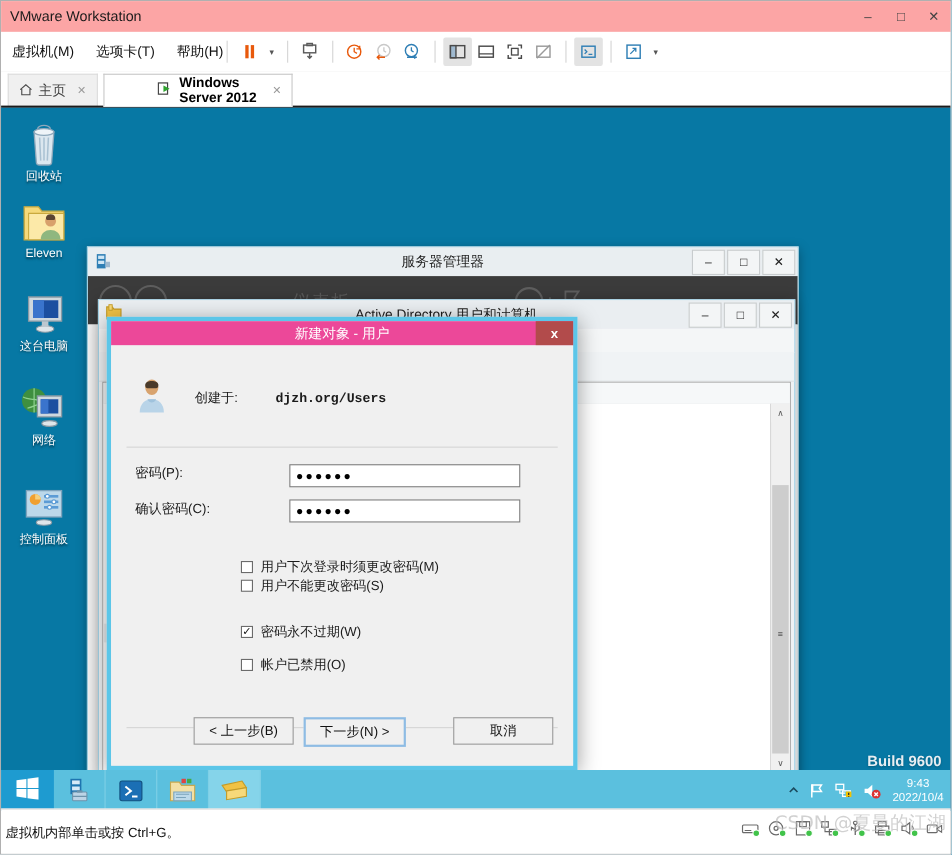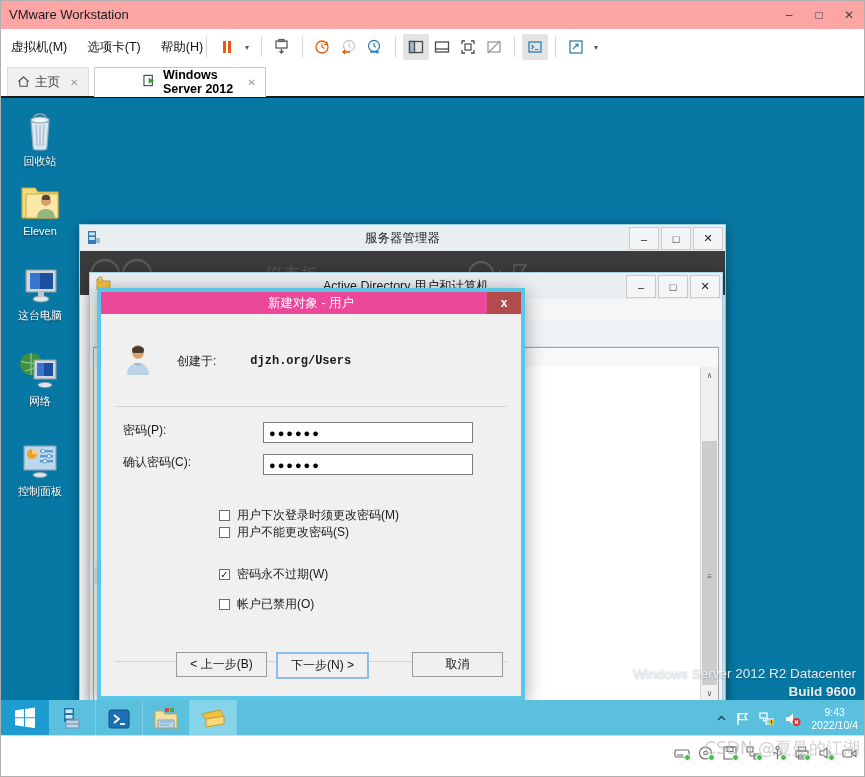--- a/index.html
+++ b/index.html
@@ -487,21 +487,20 @@
           <div class="hr" style="top:347px;"></div>
 
           <div class="dbtns">
             <div class="dbtn">&lt; 上一步(B)</div>
             <div class="dbtn def">下一步(N) &gt;</div>
             <div class="dbtn" style="margin-left:34px;">取消</div>
           </div>
         </div>
       </div>
 
-      <div class="wm" style="bottom:56px;">Windows Server 2012 R2 Datacenter</div>
       <div class="wm" style="bottom:38px;font-weight:bold;">Build 9600</div>
 
       <div class="taskbar">
         <div class="start">
           <span>
             <svg width="22" height="22" viewBox="0 0 22 22">
                 <path d="M1 4.4l9-1.3v8.2H1z" fill="#fff"></path>
                 <path d="M11 2.9l10-1.4v9.8H11z" fill="#fff"></path>
                 <path d="M1 12.3h9v8.2l-9-1.3z" fill="#fff"></path>
                 <path d="M11 12.3h10v9.8l-10-1.4z" fill="#fff"></path>
@@ -574,20 +573,21 @@
             <div>9:43</div>
             <div>2022/10/4</div>
           </div>
         </div>
       </div>
 
     </div>
   </div>
 
   <div class="statusbar">
+    <div class="msg">虚拟机内部单击或按 Ctrl+G。</div>
     <div class="st-icons">
       <div class="st-ic">
         <svg width="16" height="13" viewBox="0 0 16 13">
             <rect x="1" y="3" width="14" height="7" rx="1" fill="none" stroke="#6a6a6a" stroke-width="1.1"></rect>
             <line x1="3" y1="8" x2="9" y2="8" stroke="#6a6a6a"></line>
           </svg>
         <span class="st-dot"></span>
       </div>
       <div class="st-ic">
         <svg width="15" height="14" viewBox="0 0 15 14">

